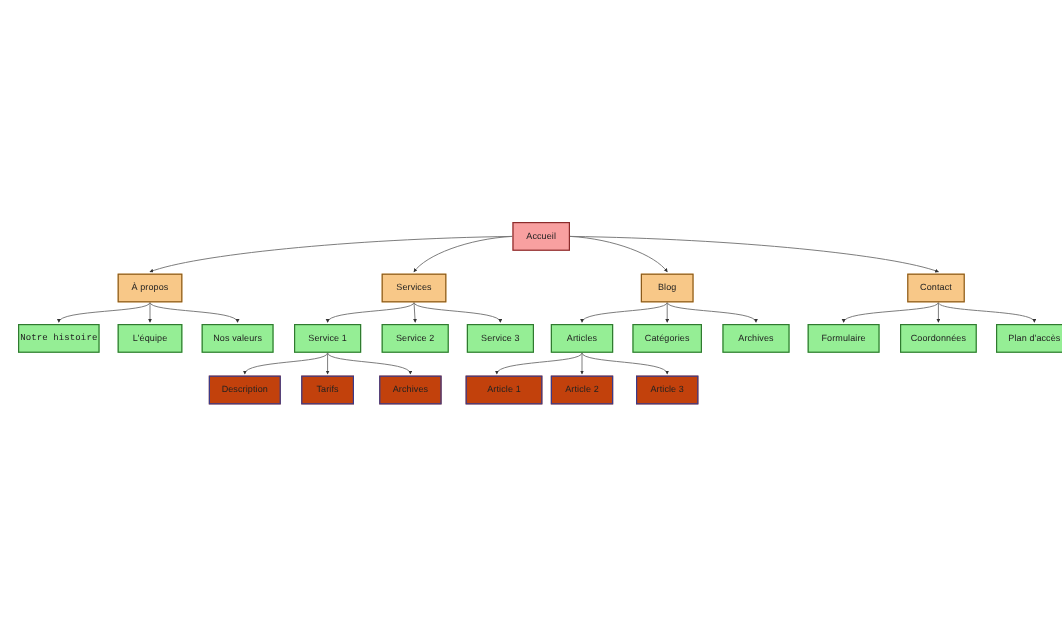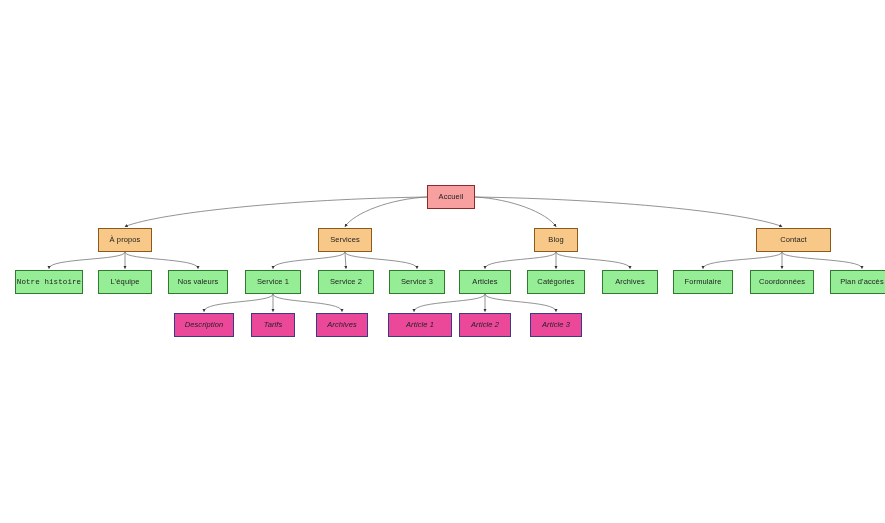--- a/index.html
+++ b/index.html
@@ -44,23 +44,22 @@
   }
   .lvl-section{
     background:#f8c888;
     border-color:#8a5a1a;
   }
   .lvl-page{
     background:#95ee95;
     border-color:#2f7a2f;
   }
   .lvl-sub{
-    background:#ec4899;
+    background:#c2410c;
     border-color:#3a3a8a;
-    font-style:italic;
   }
 </style>
 </head>
 <body>
 
 <div id="diagram">
   <svg id="edges" viewBox="0 0 885 523" xmlns="http://www.w3.org/2000/svg">
     <defs>
       <marker id="arrowhead" markerWidth="5" markerHeight="5" refX="3.4" refY="2" orient="auto" markerUnits="strokeWidth">
         <path d="M0,0 L4,2 L0,4 z" fill="#333333"></path>
@@ -97,21 +96,21 @@
       </div>
       <div class="node lvl-section" style="left: 86px; top: 228px; width: 54px; height: 24px;">
         <span>À propos</span>
       </div>
       <div class="node lvl-section" style="left: 306px; top: 228px; width: 54px; height: 24px;">
         <span>Services</span>
       </div>
       <div class="node lvl-section" style="left: 522px; top: 228px; width: 44px; height: 24px;">
         <span>Blog</span>
       </div>
-      <div class="node lvl-section" style="left: 744px; top: 228px; width: 75px; height: 24px;">
+      <div class="node lvl-section" style="left: 744px; top: 228px; width: 48px; height: 24px;">
         <span>Contact</span>
       </div>
       <div class="node lvl-page" style="left: 3px; top: 270px; width: 68px; height: 24px; font-family: Liberation Mono, monospace;">
         <span>Notre histoire</span>
       </div>
       <div class="node lvl-page" style="left: 86px; top: 270px; width: 54px; height: 24px;">
         <span>L'équipe</span>
       </div>
       <div class="node lvl-page" style="left: 156px; top: 270px; width: 60px; height: 24px;">
         <span>Nos valeurs</span>

